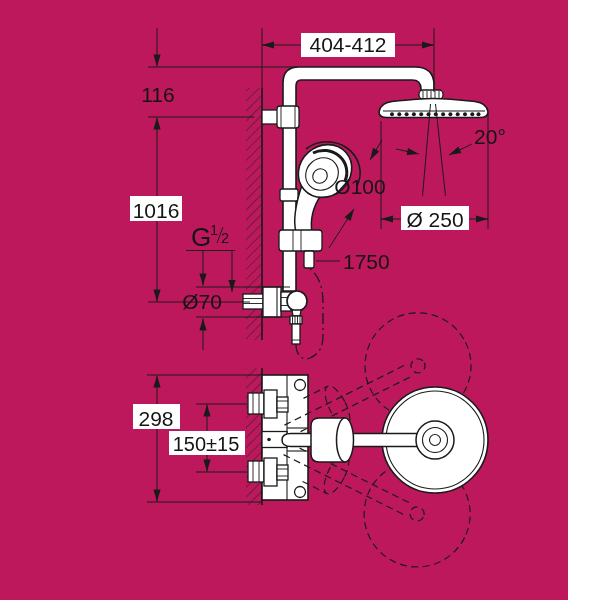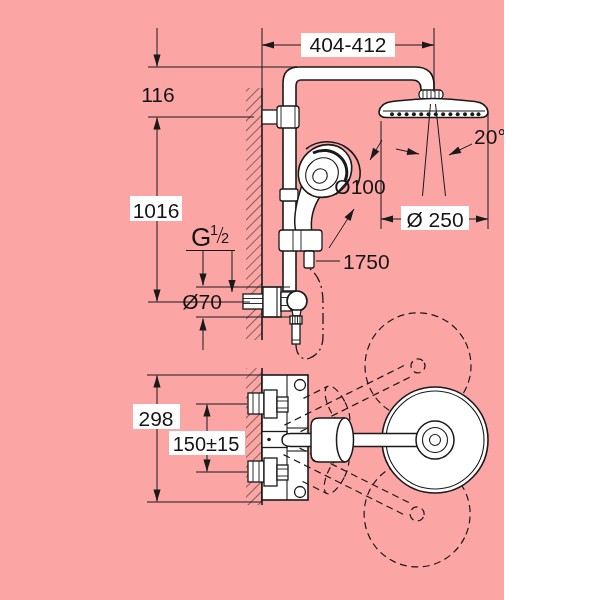--- a/index.html
+++ b/index.html
@@ -1,16 +1,16 @@
 <!DOCTYPE html>
 <html><head>
 <meta charset="utf-8">
 <style>
   html,body{margin:0;padding:0;background:#fff;}
-  .page{width:504px;height:600px;background:#fca5a5;position:relative;overflow:hidden;}
+  .page{width:568px;height:600px;background:#be185d;position:relative;overflow:hidden;}
   svg{display:block;}
   text{font-family:"Liberation Sans","DejaVu Sans",sans-serif;fill:#141414;}
   .dimtxt{font-size:21px;}
   .dimtxt-sm{font-size:20px;}
   .gbig{font-size:26px;}
   .gsmall{font-size:14.5px;}
   .ln{stroke:#1a1a1a;stroke-width:1;fill:none;}
   .ln-thin{stroke:#1a1a1a;stroke-width:0.9;fill:none;}
   .obj{stroke:#1a1a1a;stroke-width:1.6;fill:#ffffff;}
   .obj-nf{stroke:#1a1a1a;stroke-width:1.6;fill:none;}

